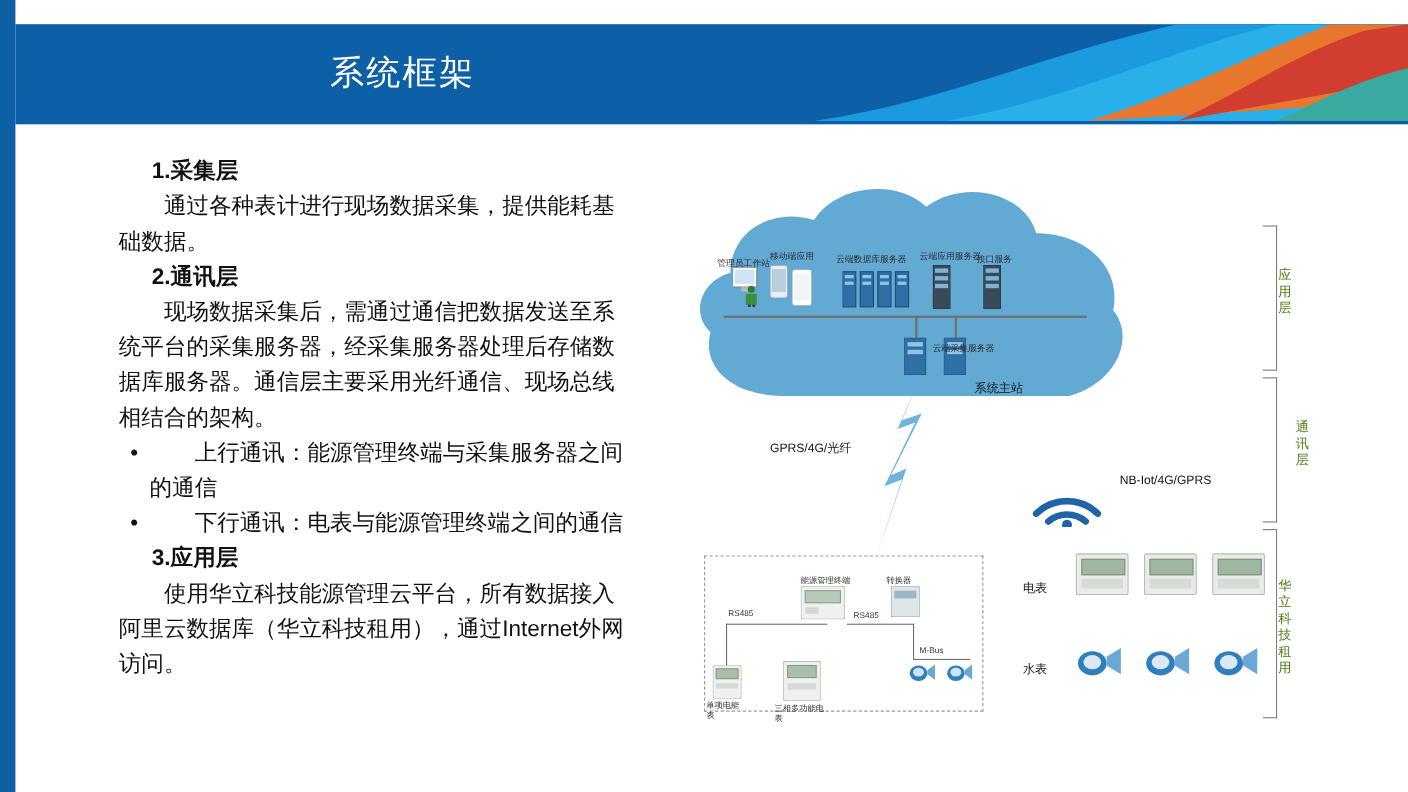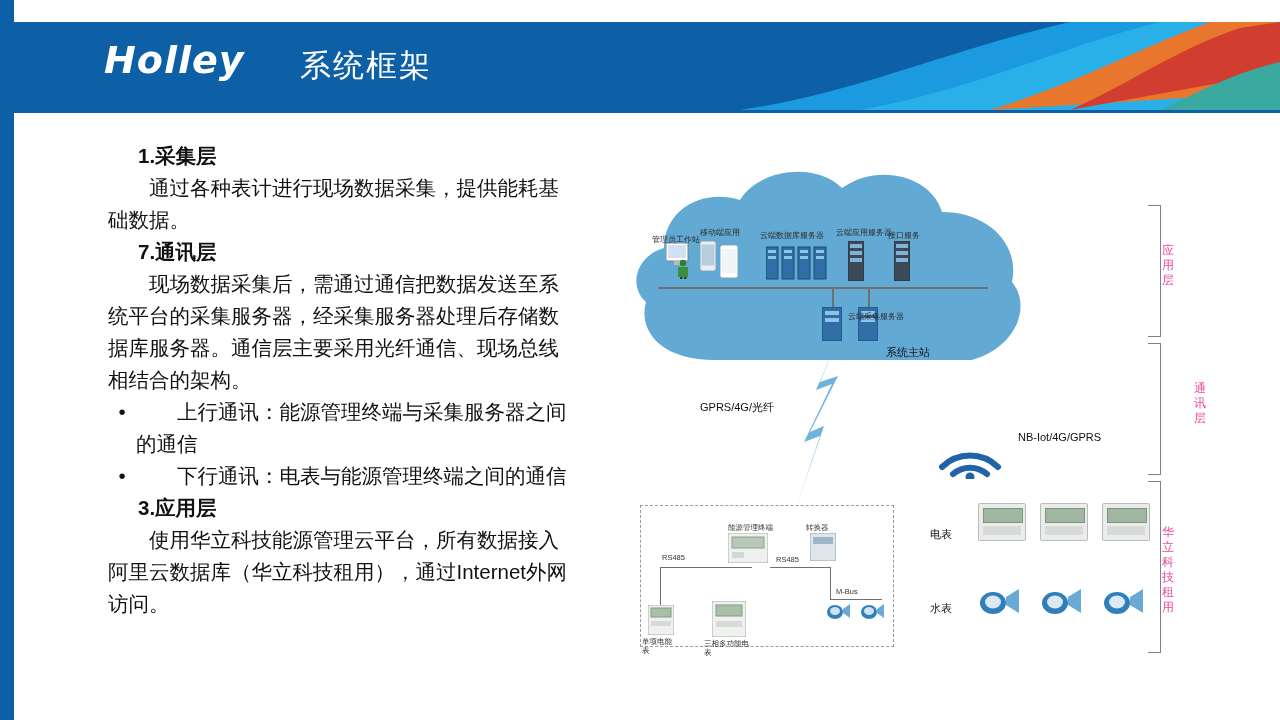--- a/index.html
+++ b/index.html
@@ -36,21 +36,21 @@
   .t-bullet .dot{width:28px;text-align:center;flex:none;}
   .t-bullet .btext{flex:1;text-indent:2em;}
   
   .figure{position:absolute;left:600px;top:135px;width:660px;height:560px;}
   .cloud{position:absolute;left:20px;top:25px;width:420px;height:220px;}
   .cloud svg{display:block;}
   .cl-label{position:absolute;font-size:8px;color:#2b2b2b;white-space:nowrap;}
   .device{position:absolute;}
   
   .bracket{position:absolute;border:1px solid #808080;border-left:none;width:12px;}
-  .br-label{position:absolute;width:16px;font-size:12px;line-height:15px;color:#ec4899;text-align:center;}
+  .br-label{position:absolute;width:16px;font-size:12px;line-height:15px;color:#4d7c0f;text-align:center;}
   .small-lab{position:absolute;font-size:11px;color:#111;white-space:nowrap;}
   .dash-box{position:absolute;border:1px dashed #9a9a9a;}
   .tiny{position:absolute;font-size:7.5px;color:#333;white-space:nowrap;}
   .line{position:absolute;background:#6f6f6f;}
   
   .meter{position:absolute;width:46px;height:36px;background:#e9ece9;border:1px solid #b9bdb9;border-radius:2px;}
   .meter .scr{position:absolute;left:4px;top:4px;width:38px;height:13px;background:#9fb6a1;border:1px solid #7f957f;}
   .meter .bt{position:absolute;left:4px;top:22px;width:38px;height:9px;background:#d7dad7;}
   .wmeter{position:absolute;width:44px;height:26px;}
 </style>
@@ -63,30 +63,29 @@
   <div class="header-swoosh">
     <svg width="540" height="88" viewBox="0 0 540 88">
       <path d="M0,88 C120,70 200,30 330,0 L540,0 L540,88 Z" fill="#1b9ae0"></path>
       <path d="M120,88 C240,66 310,28 420,0 L540,0 L540,88 Z" fill="#29b0e8"></path>
       <path d="M250,88 C340,60 400,26 470,0 L540,0 L540,70 Z" fill="#e8762c"></path>
       <path d="M330,88 C390,62 430,30 500,6 L540,0 L540,50 Z" fill="#d13d2e"></path>
       <path d="M420,88 C460,70 490,52 540,40 L540,88 Z" fill="#3aa9a0"></path>
     </svg>
   </div>
   <div class="logo-wrap">
-    <div class="logo-text">Holley</div>
   </div>
   <div class="header-title">系统框架</div>
 </div>
 <div class="header-rule"></div>
 
 <div class="text-col">
   <div class="t-head">1.采集层</div>
   <div class="t-para">通过各种表计进行现场数据采集，提供能耗基础数据。</div>
-  <div class="t-head">7.通讯层</div>
+  <div class="t-head">2.通讯层</div>
   <div class="t-para">现场数据采集后，需通过通信把数据发送至系统平台的采集服务器，经采集服务器处理后存储数据库服务器。通信层主要采用光纤通信、现场总线相结合的架构。</div>
   <div class="t-bullet">
     <div class="dot">•</div>
     <div class="btext">上行通讯：能源管理终端与采集服务器之间的通信</div>
   </div>
   <div class="t-bullet">
     <div class="dot">•</div>
     <div class="btext">下行通讯：电表与能源管理终端之间的通信</div>
   </div>
   <div class="t-head">3.应用层</div>
@@ -309,18 +308,18 @@
       <ellipse cx="17" cy="16" rx="13" ry="11" fill="#2f7fbd"></ellipse>
       <ellipse cx="17" cy="15" rx="8" ry="6.5" fill="#dce9f4"></ellipse>
       <path d="M30,10 l13,-8 v24 l-13,-8 z" fill="#6aa9d6"></path>
     </svg>
   </div>
 
   <div class="bracket" style="left:548px;top:70px;height:130px;"></div>
   <div class="br-label" style="left:560px;top:108px;">应用层</div>
 
   <div class="bracket" style="left:548px;top:208px;height:130px;"></div>
-  <div class="br-label" style="left:592px;top:246px;">通讯层</div>
+  <div class="br-label" style="left:576px;top:246px;">通讯层</div>
 
   <div class="bracket" style="left:548px;top:346px;height:170px;"></div>
   <div class="br-label" style="left:560px;top:390px;">华立科技租用</div>
 
 </div>
 
 </body></html>

